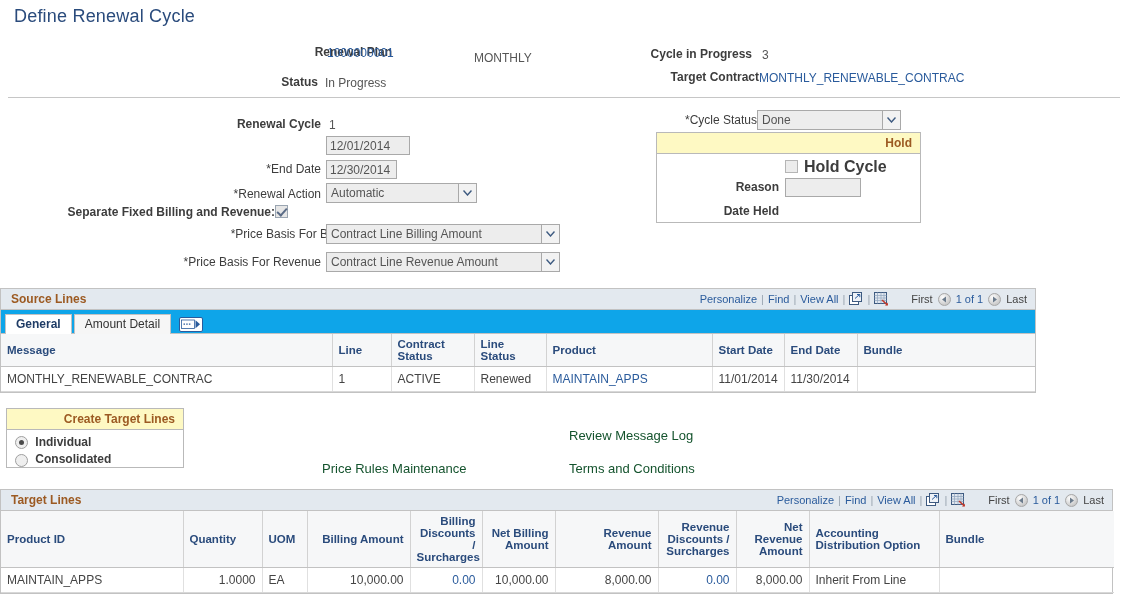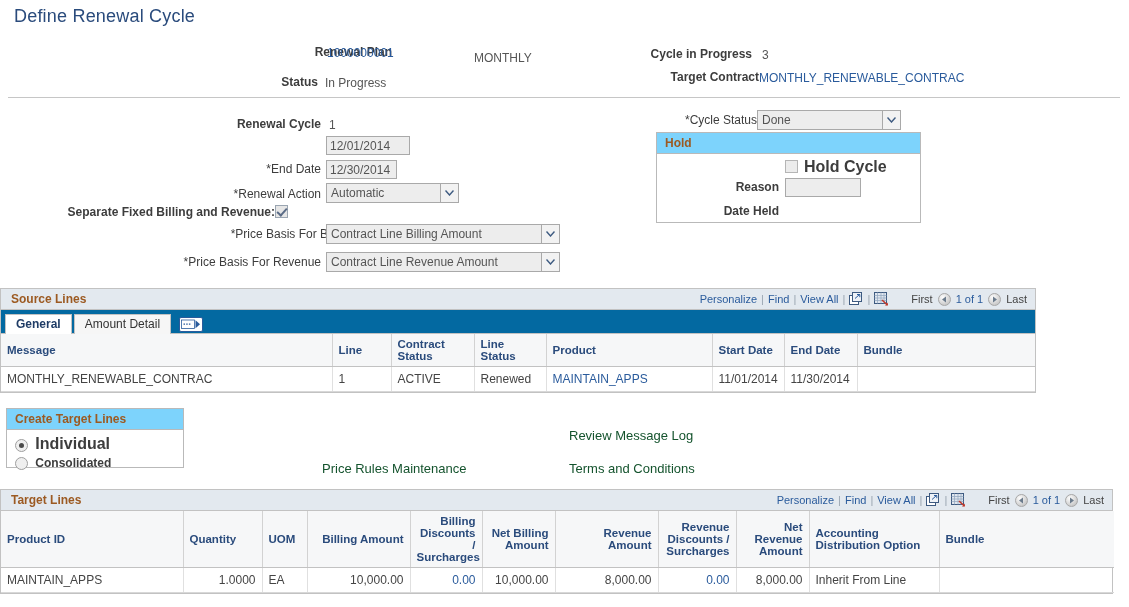--- a/index.html
+++ b/index.html
@@ -72,23 +72,24 @@
     background: #efefef; display: inline-block; position: relative; vertical-align: middle;
   }
   .rd.on::after {
     content: ""; position: absolute; left: 3px; top: 3px;
     width: 5px; height: 5px; border-radius: 50%; background: #4a4a4a;
   }
 
   
   .grpbox { position: absolute; border: 1px solid #b9b9b9; background: #fff; }
   .grpbox > .gb-head {
-    background: #7dd3fc; border-bottom: 1px solid #b9b9b9;
+    background: #fef9c3; border-bottom: 1px solid #b9b9b9;
     color: #9c5a22; font-weight: bold; font-size: 12px;
     padding: 3px 8px;
+    text-align: right;
   }
   .grpbox > .gb-body { padding: 6px 8px 8px 8px; position: relative; }
 
   
   .grid { position: absolute; border: 1px solid #c2c2c2; background: #fff; }
   .grid-head {
     display: flex; align-items: center; justify-content: space-between;
     background: #e3e9ef; border-bottom: 1px solid #c2c2c2;
     padding: 3px 8px 3px 10px; height: 21px; gap: 36px;
   }
@@ -101,21 +102,21 @@
   .arrow-btn {
     width: 13px; height: 13px; border-radius: 50%;
     background: radial-gradient(circle at 35% 30%, #fdfdfd, #c9c9c9 75%);
     border: 1px solid #a7a7a7; display: inline-flex;
     align-items: center; justify-content: center;
   }
 
   
   .tabstrip {
     display: flex; align-items: flex-end; gap: 0;
-    background: #0369a1; border-bottom: 1px solid #c2c2c2;
+    background: #0ea5e9; border-bottom: 1px solid #c2c2c2;
     padding: 3px 0 0 4px; height: 24px;
   }
   .tab {
     font-size: 12px; padding: 2px 10px 3px 10px; margin-right: 2px;
     border: 1px solid #c2c2c2; border-bottom: none; background: #fff;
     color: #333; position: relative; top: 1px;
   }
   .tab.active { background: #fff; font-weight: bold; color: #1f3c66; }
   .tab.inactive { background: #f6f6f6; color: #333; }
   .grid-expand {
@@ -181,21 +182,21 @@
   <input class="txt" style="position: absolute; left: 326px; top: 136px; width: 84px;" readonly="" value="12/01/2014">
 
   <div class="hdr-row" style="left:0px; top:162px; width:321px; justify-content:flex-end;">
     <span class="lbl req">*End Date</span>
   </div>
   <input class="txt" style="position: absolute; left: 326px; top: 160px; width: 71px;" readonly="" value="12/30/2014">
 
   <div class="hdr-row" style="left:0px; top:187px; width:321px; justify-content:flex-end;">
     <span class="lbl req">*Renewal Action</span>
   </div>
-  <div class="sel-wrap" style="position:absolute; left:326px; top:183px; width:133px;">
+  <div class="sel-wrap" style="position:absolute; left:326px; top:183px; width:151px;">
     <span class="sel-text">Automatic</span>
     <span class="sel-arrow">
       <svg width="9" height="6" viewBox="0 0 9 6">
           <path d="M0.5 0.5 L4.5 5 L8.5 0.5" fill="none" stroke="#3d5a80" stroke-width="1.4"></path>
         </svg>
     </span>
   </div>
 
   <div style="position:absolute; left:60px; top:180px; width:215px; text-align:right;">
     <span class="lbl" style="position:absolute; left:0px; top:25px; width:215px;">Separate Fixed Billing and Revenue:</span>
@@ -344,21 +345,21 @@
         </tr>
       </tbody>
     </table>
   </div>
 
   <div class="grpbox" style="left:6px; top:408px; width:178px; height:60px;">
     <div class="gb-head">Create Target Lines</div>
     <div class="gb-body" style="padding:5px 8px;">
       <div style="margin-bottom:3px;">
         <span class="rd on"></span>
-        <span style="margin-left:4px; font-weight:bold; color:#3d3d3d; font-size:16px;">Individual</span>
+        <span style="margin-left:4px; font-weight:bold; color:#3d3d3d; font-size:12px;">Individual</span>
       </div>
       <div>
         <span class="rd"></span>
         <span style="margin-left:4px; font-weight:bold; color:#3d3d3d; font-size:12px;">Consolidated</span>
       </div>
     </div>
   </div>
 
   <a class="plain-link" href="#" style="left:569px; top:428px;">Review Message Log</a>
   <a class="plain-link" href="#" style="left:322px; top:461px;">Price Rules Maintenance</a>

